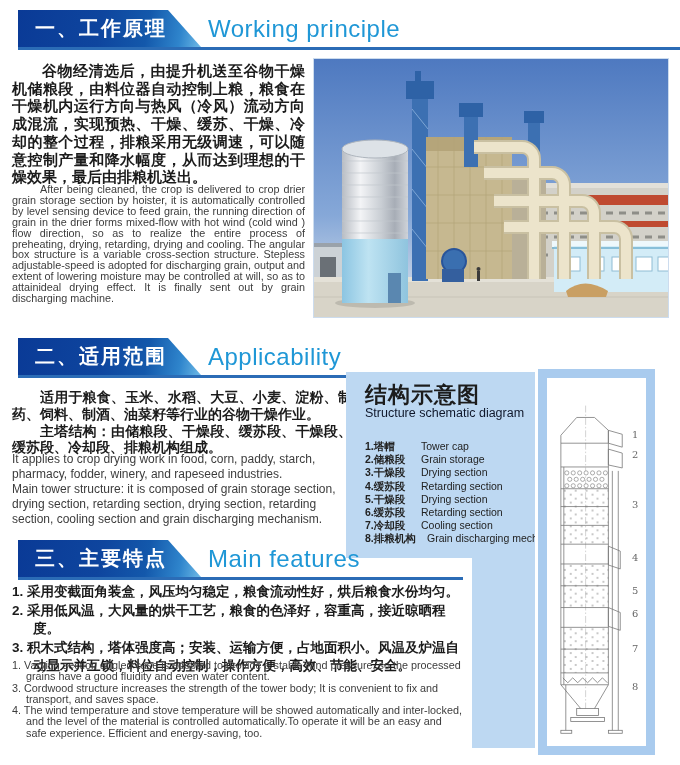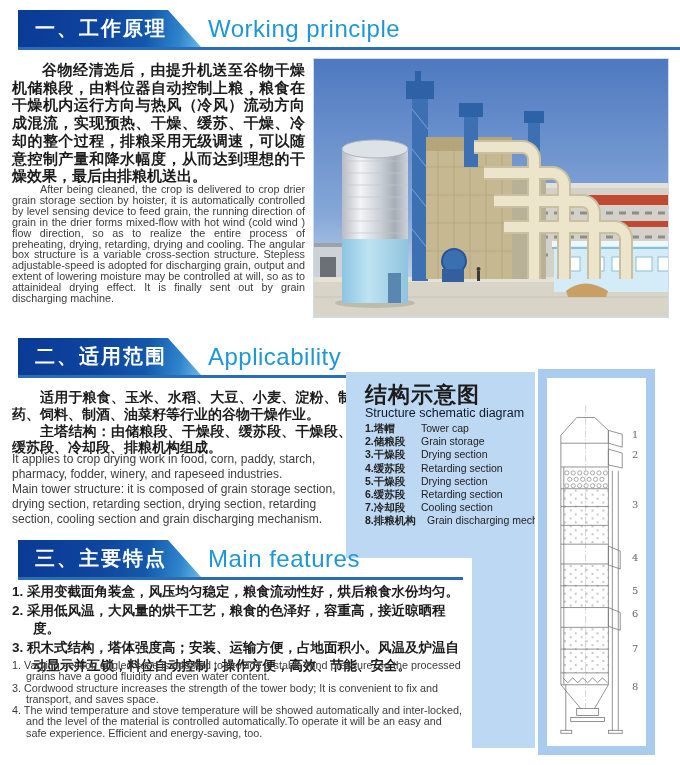--- a/index.html
+++ b/index.html
@@ -25,21 +25,21 @@
   }
   .hdr .rule { position:absolute; top:37px; left:0; height:3px; background:#2b6cb6; }
   #hdr1 { top:10px; } #hdr1 .rule { width:662px; }
   #hdr2 { top:338px; } #hdr2 .rule { width:330px; }
   #hdr3 { top:540px; } #hdr3 .rule { width:445px; }
 
   
   .cn-para {
     position:absolute; color:#1b1b1b; font-weight:700; text-align:justify;
   }
-  #cn1 { left:12px; top:62px; width:293px; font-size:15px; line-height:17.7px;font-family:Liberation Serif, serif; }
+  #cn1 { left:12px; top:62px; width:293px; font-size:15px; line-height:17.7px; }
   #cn1 p { text-indent:2em; }
   #cn2 { left:12px; top:389px; width:340px; font-size:14px; line-height:16.8px; }
   #cn2 p { text-indent:2em; }
   .en-para { position:absolute; color:#3c3c3c; text-align:justify; }
   #en1 { left:12px; top:184px; width:293px; font-size:10.8px; line-height:10.9px; }
   #en1 p { text-indent:28px; }
   #en2 { left:12px; top:452px; width:348px; font-size:12px; line-height:15px; text-align:left; }
 
   
   #cnf { left:12px; top:583px; width:452px; font-size:13.5px; line-height:18.5px; text-align:left; }
@@ -53,21 +53,21 @@
     border:1px solid #ccdcee; overflow:hidden;
   }
   .photo svg { display:block; }
 
   
   .panel { position:absolute; background:#bdd8f2; }
   #panelA { left:346px; top:372px; width:312px; height:186px; }
   #panelB { left:472px; top:558px; width:186px; height:190px; }
   .sd-title { position:absolute; left:365px; top:380px; font-size:22px; font-weight:700; color:#1c1c1c; letter-spacing:1px; }
   .sd-sub   { position:absolute; left:365px; top:406px; font-size:12.5px; color:#0f172a; }
-  .sd-list  { position:absolute; left:365px; top:422px; width:170px; }
+  .sd-list  { position:absolute; left:365px; top:440px; width:170px; }
   .sd-list .row { display:flex; font-size:10.5px; line-height:13.2px; color:#222; white-space:nowrap; }
   .sd-list .cnm { font-weight:700; min-width:56px; }
   .sd-list .row:last-child .cnm { min-width:62px; }
 
   .diagram-frame {
     position:absolute; left:535px; top:366px; width:123px; height:392px;
     background:#ffffff; padding:3px;
   }
   .diagram-frame .inner {
     width:100%; height:100%; border:9px solid #a9cbee; background:#ffffff;

